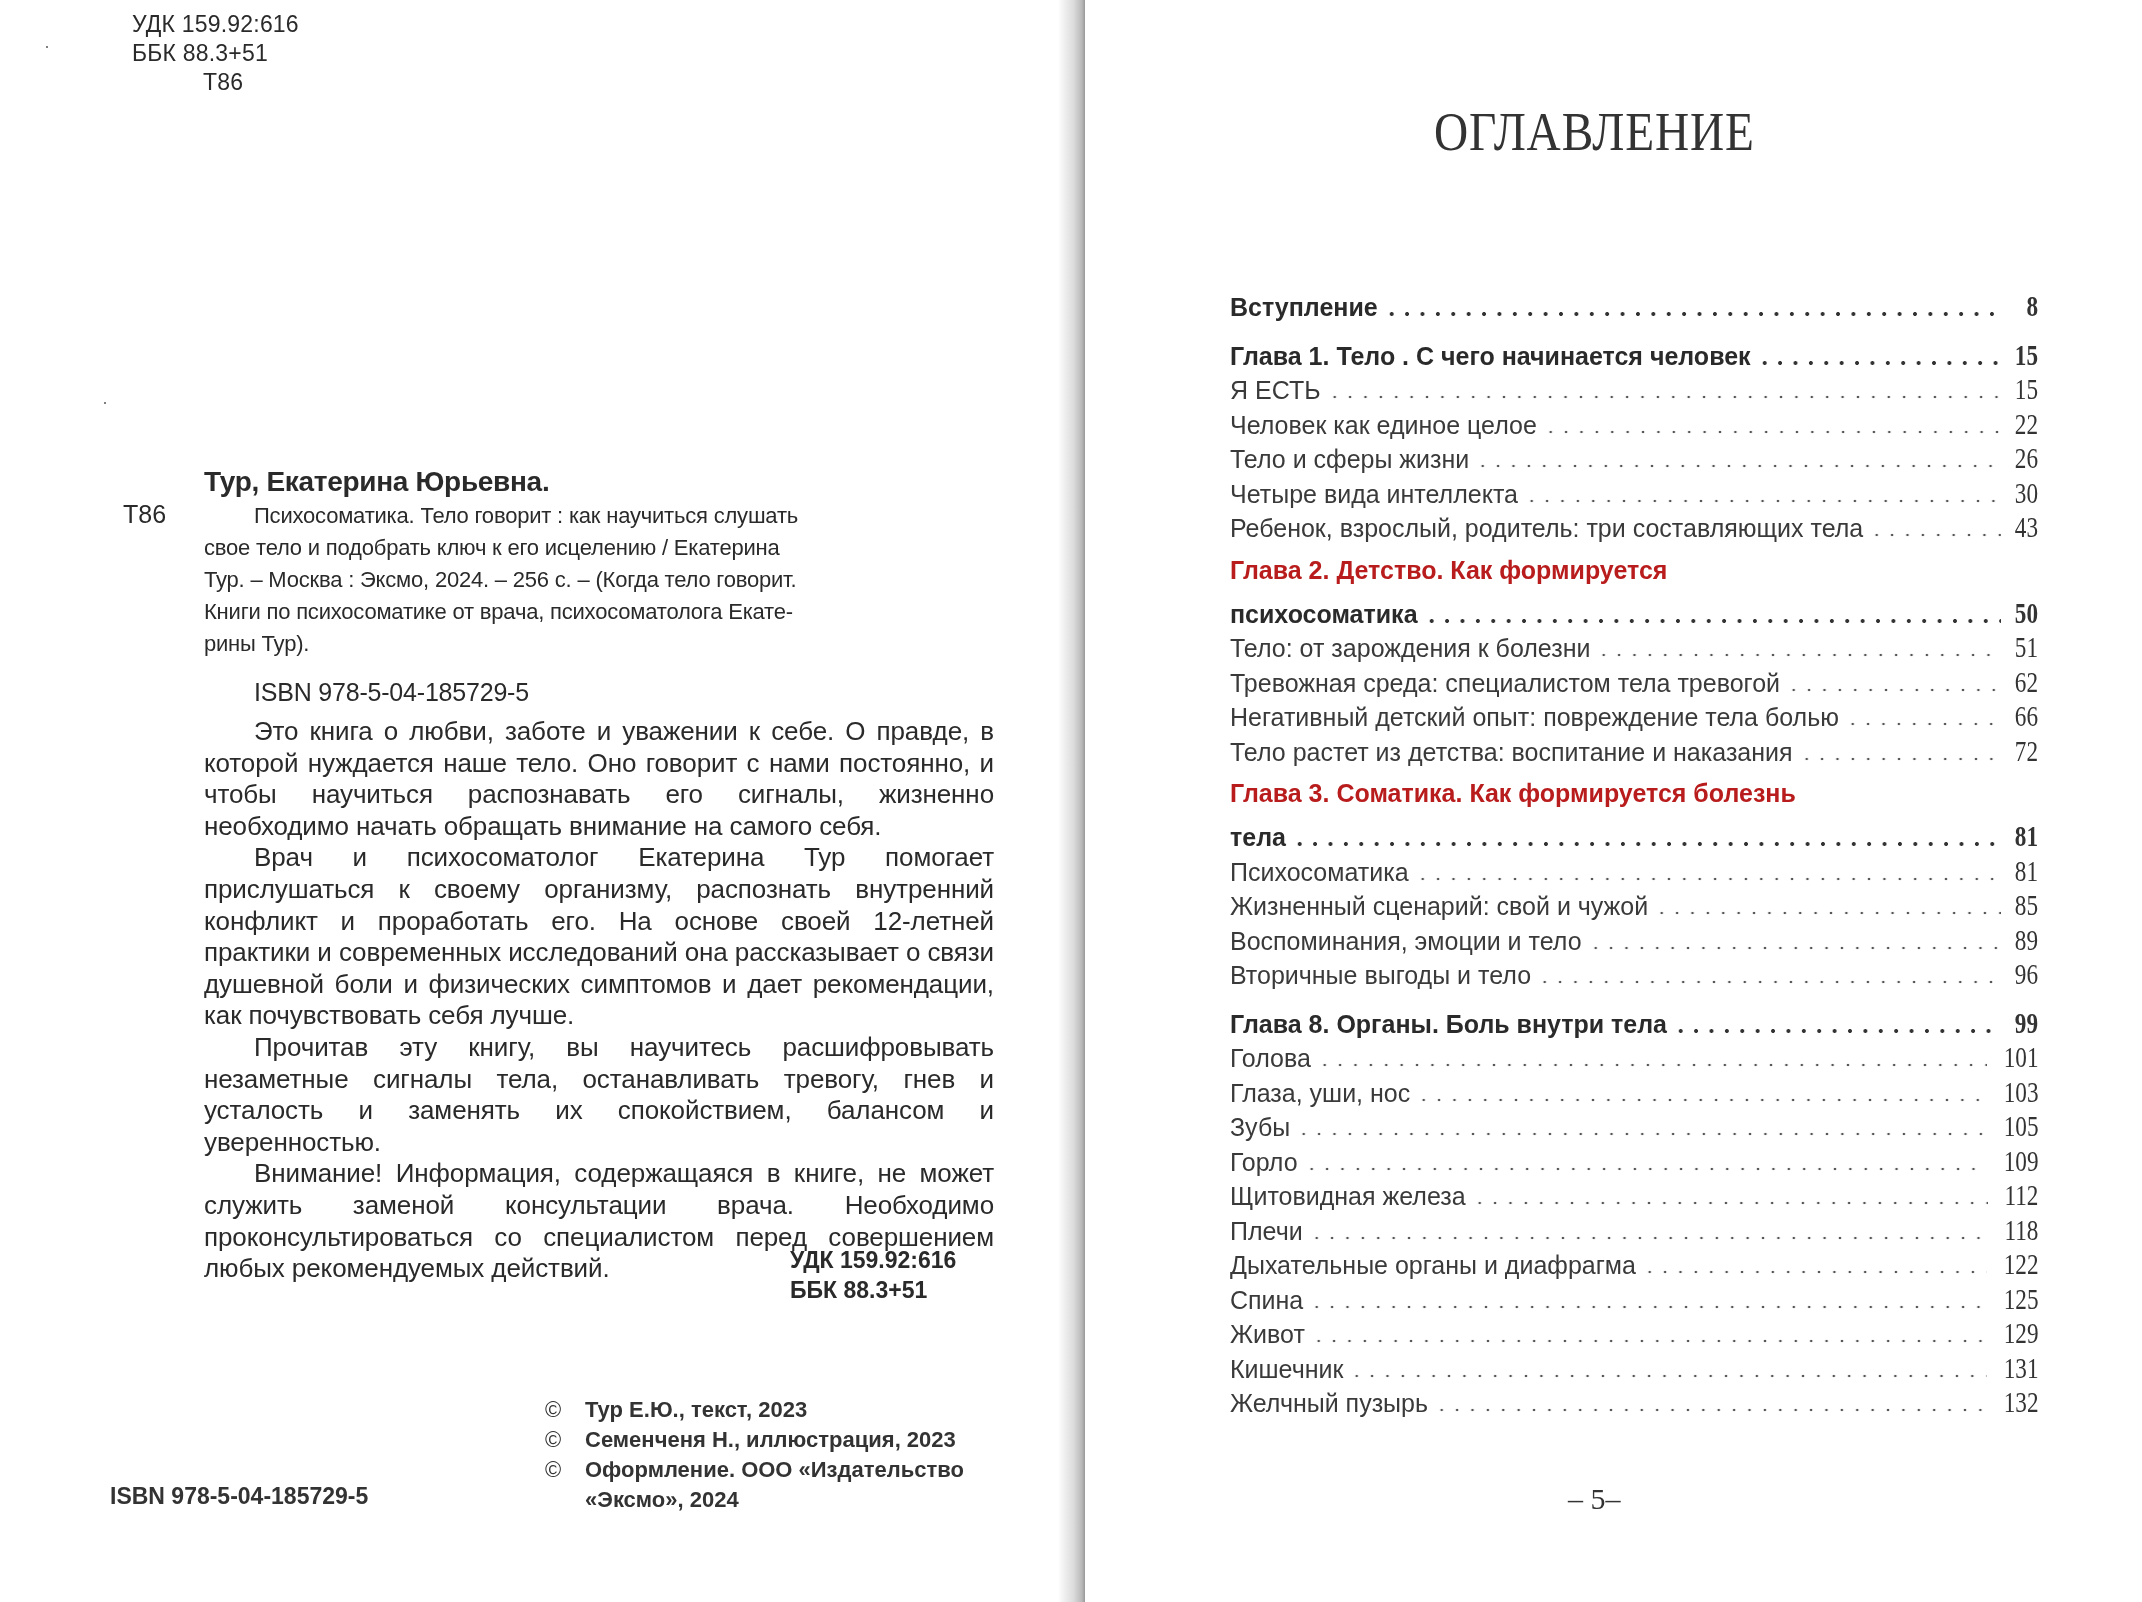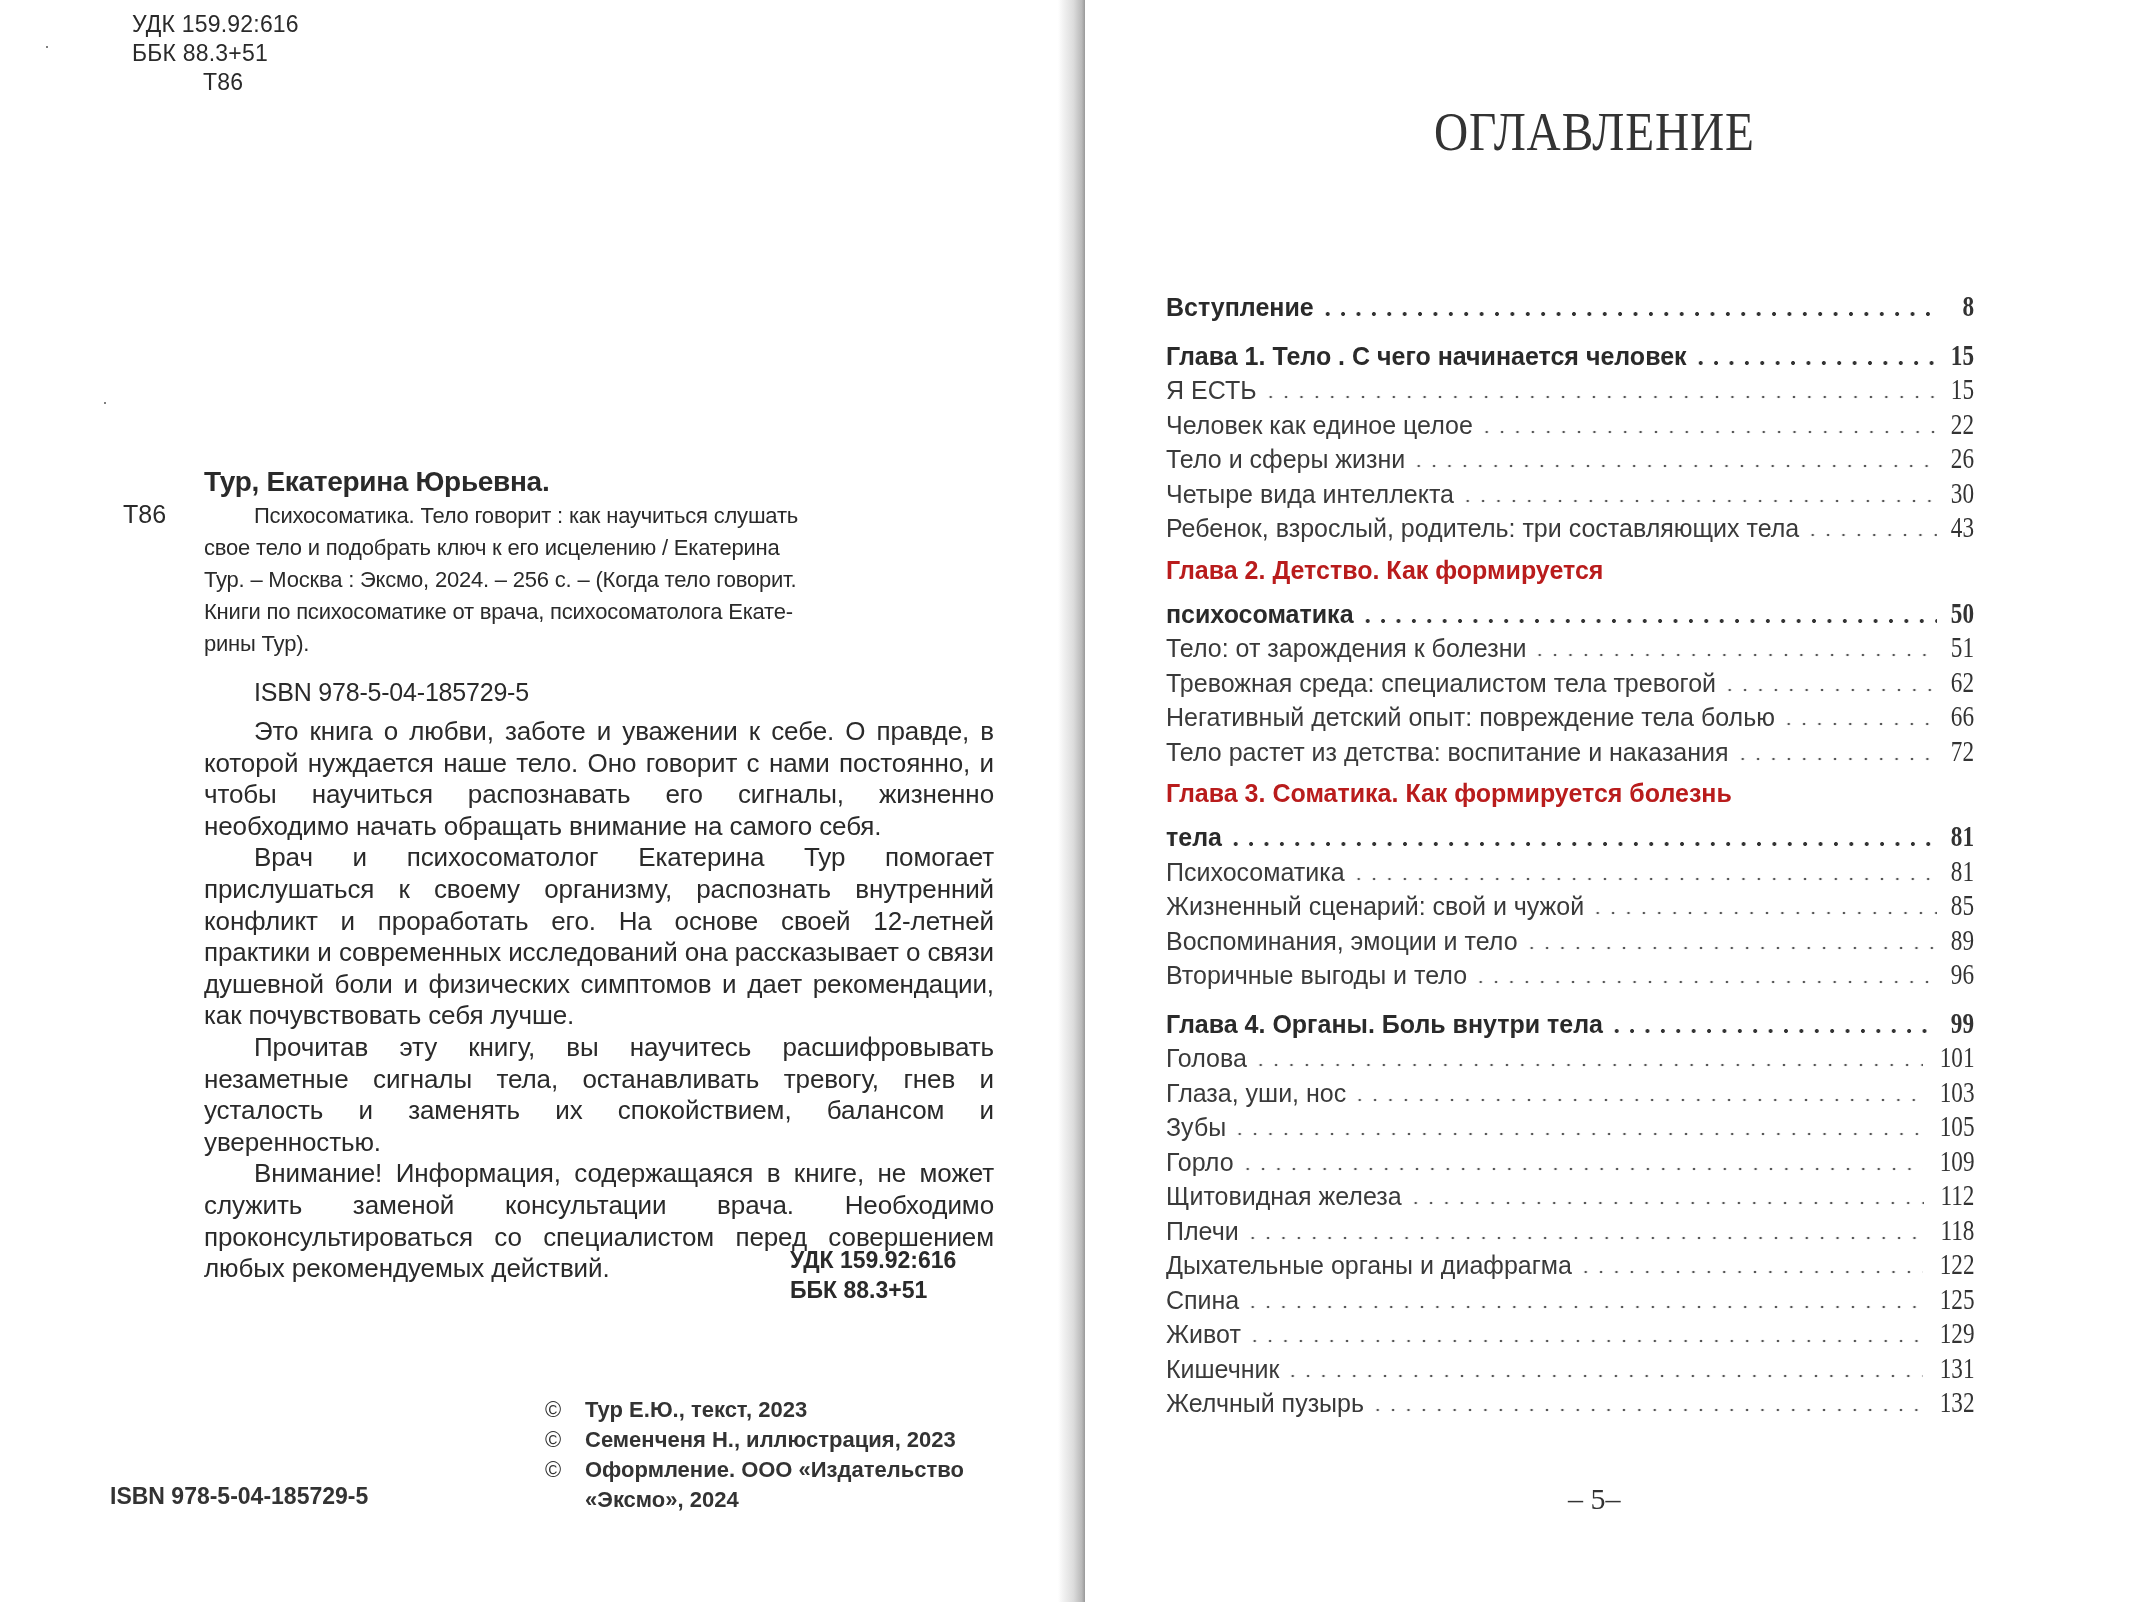--- a/index.html
+++ b/index.html
@@ -39,21 +39,21 @@
   .copyrights .c { width: 40px; font-weight: normal; }
   .copyrights .cont { padding-left: 40px; }
   .isbn-bottom { position: absolute; left: 110px; top: 1483px; font-size: 23px; font-weight: bold; color: #333; }
 
   
   .toc-title {
     position: absolute; left: 1434px; top: 100px;
     font-family: "Liberation Serif", "DejaVu Serif", serif;
     font-size: 55px; letter-spacing: 1px; color: #333; transform: scaleX(0.86); transform-origin: left;
   }
-  .toc { position: absolute; left: 1166px; top: 290px; width: 808px; }
+  .toc { position: absolute; left: 1230px; top: 290px; width: 808px; }
   .entry { display: flex; align-items: baseline; font-size: 25px; height: 34.5px; color: #3a3a3a; }
   .entry .label { white-space: nowrap; padding-right: 6px; }
   .entry .leader {
     flex: 1; overflow: hidden; white-space: nowrap; height: 1em; position: relative; top: 2px;
     background-image: radial-gradient(circle, #555 1.2px, transparent 1.6px);
     background-size: 15.4px 8px; background-repeat: repeat-x; background-position: left bottom;
   }
   .entry .page-num {
     font-family: "Liberation Serif", "DejaVu Serif", serif;
     font-size: 29px; padding-left: 8px; min-width: 26px; text-align: right; color: #333;
@@ -217,21 +217,21 @@
     <span class="leader"></span>
     <span class="page-num">89</span>
   </div>
   <div class="entry">
     <span class="label">Вторичные выгоды и тело</span>
     <span class="leader"></span>
     <span class="page-num">96</span>
   </div>
 
   <div class="entry chapter" style="margin-top:14px">
-    <span class="label">Глава 4. Органы. Боль внутри тела</span>
+    <span class="label">Глава 8. Органы. Боль внутри тела</span>
     <span class="leader"></span>
     <span class="page-num">99</span>
   </div>
   <div class="entry">
     <span class="label">Голова</span>
     <span class="leader"></span>
     <span class="page-num">101</span>
   </div>
   <div class="entry">
     <span class="label">Глаза, уши, нос</span>

